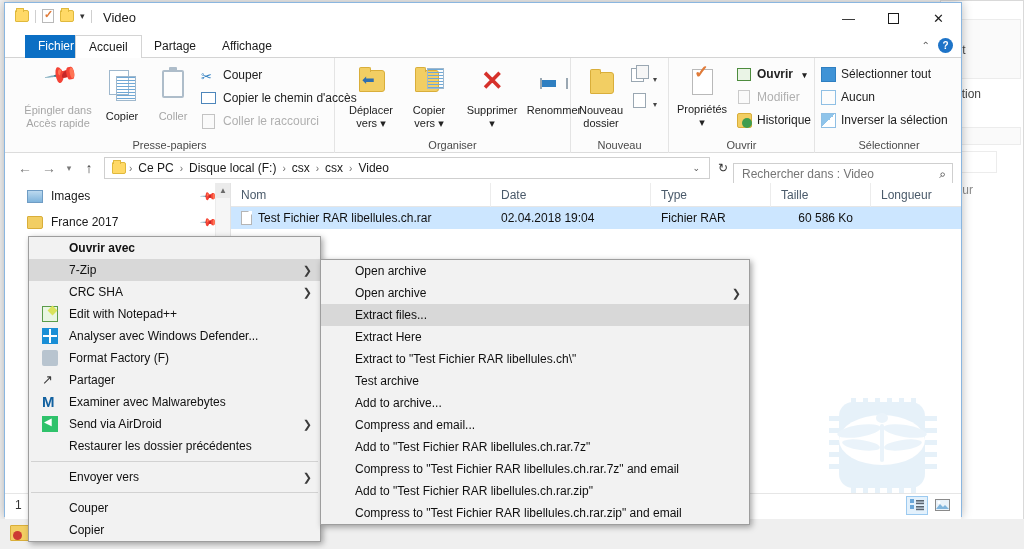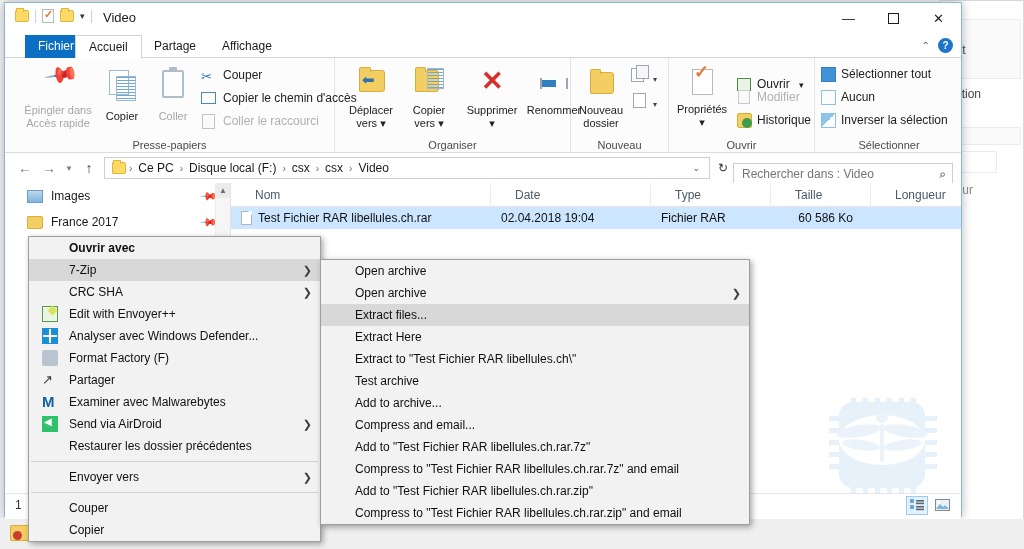--- a/index.html
+++ b/index.html
@@ -84,21 +84,21 @@
   
   .content { position:relative; height:355px; display:flex; }
   .navpane { width:247px; background:#fff; border-right:1px solid #e3e3e3; position:relative; }
   .navitem { height:26px; display:flex; align-items:center; padding-left:22px; gap:8px; font-size:12px; color:#1a1a1a; }
   .pin { margin-left:auto; margin-right:14px; color:#9a9a9a; font-size:11px; transform:rotate(45deg); }
   .navscroll { position:absolute; right:0; top:0; width:15px; height:100%; background:#f6f6f6; border-left:1px solid #ececec; }
   .navscroll .up { height:15px; background:#ebebeb; color:#6b6b6b; font-size:8px; display:flex; align-items:center; justify-content:center; }
 
   .filepane { flex:1; position:relative; background:#fff; }
   .colhdr { display:flex; height:24px; border-bottom:1px solid #e6e6e6; align-items:center; color:#4a5a6a; font-size:12px; }
-  .colhdr > div { border-right:1px solid #ececec; height:24px; line-height:24px; padding-left:24px; overflow:hidden; }
+  .colhdr > div { border-right:1px solid #ececec; height:24px; line-height:24px; padding-left:10px; overflow:hidden; }
   .filerow { display:flex; height:22px; align-items:center; background:#cce6ff; font-size:12px; color:#111; }
   .filerow > div { height:22px; line-height:22px; padding-left:10px; overflow:hidden; white-space:nowrap; }
   .file-ico { width:11px; height:14px; background:#fff; border:1px solid #b5b5b5; margin-left:10px; margin-right:6px; position:relative; }
   .file-ico::after { content:""; position:absolute; right:-1px; top:-1px; border-left:4px solid transparent; border-top:4px solid #fff; }
 
   
   .watermark { position:absolute; right:8px; bottom:28px; width:142px; height:112px; opacity:.5; }
 
   
   .hscroll { position:absolute; left:248px; bottom:23px; right:0; height:14px; background:#f0f0f0; }
@@ -267,21 +267,21 @@
         <div class="rgroup-label">Nouveau</div>
       </div>
 
       <div class="rgroup" style="left:664px; width:146px;">
         <div class="bigbtn" style="left:2px; width:62px;">
           <span class="i" style="left:21px; top:5px; width:21px; height:26px; background:#fff; border:1px solid #b9b9b9;"></span>
           <span class="i" style="left:23px; top:2px; color:#e07b39; font-size:18px; font-weight:bold;">✓</span>
           <span class="lbl" style="width:62px; top:39px;">Propriétés</span>
           <span class="lbl" style="width:62px; top:52px;">▾</span>
         </div>
-        <div class="smallbtn" style="left:66px; top:16px;">
+        <div class="smallbtn" style="left:66px; top:6px;font-weight:bold;">
           <span class="i" style="left:2px; top:4px; width:14px; height:13px; background:#eaf4e6; border:1px solid #4d8c3e;"></span>
           <span>Ouvrir</span>
           <span style="padding-left:6px; font-size:9px;">▾</span>
         </div>
         <div class="smallbtn dim" style="left:66px; top:29px;">
           <span class="i" style="left:3px; top:3px; width:12px; height:14px; background:#fafafa; border:1px solid #cacaca;"></span>
           <span>Modifier</span>
         </div>
         <div class="smallbtn" style="left:66px; top:52px;">
           <span class="i" style="left:2px; top:3px; width:15px; height:15px; background:#f2ce63; border:1px solid #d9ae3a; border-radius:2px;"></span>
@@ -448,21 +448,21 @@
     <div class="mi hl">
       <span>7-Zip</span>
       <span class="arrow">❯</span>
     </div>
     <div class="mi">
       <span>CRC SHA</span>
       <span class="arrow">❯</span>
     </div>
     <div class="mi">
       <span class="mico mico-npp"></span>
-      <span>Edit with Envoyer++</span>
+      <span>Edit with Notepad++</span>
     </div>
     <div class="mi">
       <span class="mico mico-def"></span>
       <span>Analyser avec Windows Defender...</span>
     </div>
     <div class="mi">
       <span class="mico mico-ff"></span>
       <span>Format Factory (F)</span>
     </div>
     <div class="mi">

